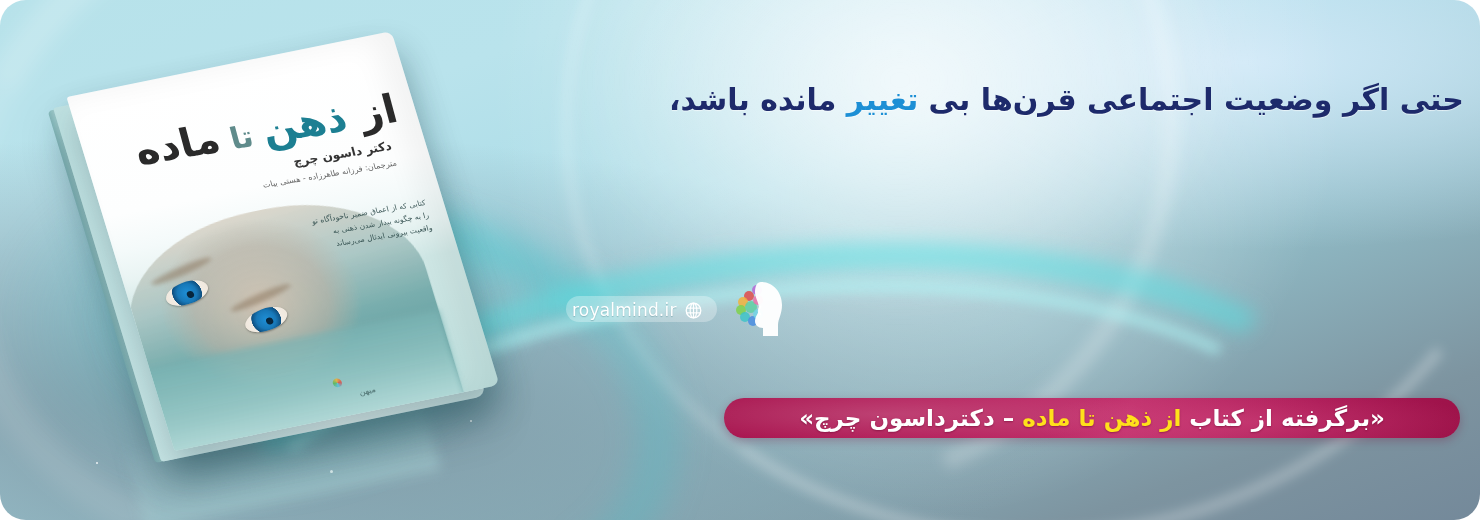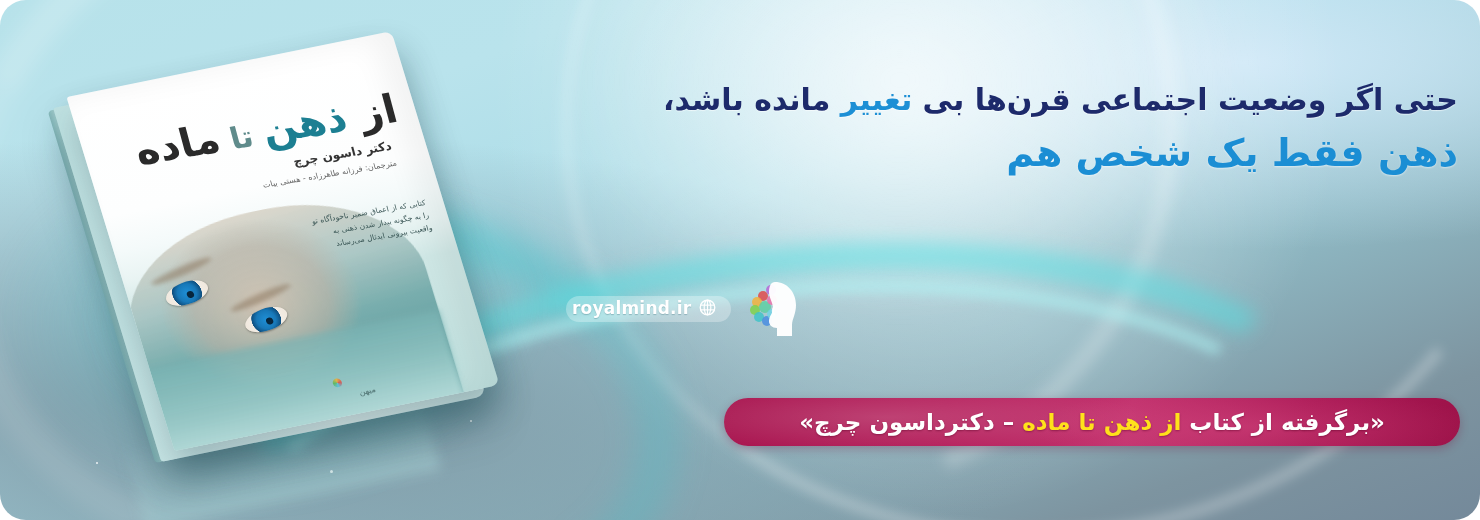--- a/index.html
+++ b/index.html
@@ -181,21 +181,21 @@
   }
   .book-reflection{
     position:absolute; left:70px; top:368px; width:300px; height:96px;
     background:linear-gradient(180deg, rgba(180,225,226,.40) 0%, rgba(180,225,226,0) 90%);
     transform:rotate(-17deg) skewY(5.5deg) scaleY(-1);
     filter:blur(6px); border-radius:6px;
   }
 
   
   #copy{
-    position:absolute; right:22px; top:80px; width:930px;
+    position:absolute; right:16px; top:80px; width:930px;
     text-align:right; direction:rtl;
   }
   .line{ white-space:nowrap; }
   .line1{
     font-size:30px; font-weight:bold; color:#1d2a6b;
     line-height:1.35; text-shadow:0 1px 1px rgba(255,255,255,.55);
   }
   .line1 .accent{ color:#1c8fd5; }
   .line2{
     font-size:38px; font-weight:bold; color:#1b8ed4;
@@ -208,35 +208,34 @@
   }
 
   
   #brand{
     position:absolute; left:566px; top:276px;
     display:flex; align-items:center; gap:10px;
   }
   .logo-mark{ position:relative; width:68px; height:66px; }
   .handles{ display:flex; flex-direction:column; gap:5px; }
   .handle{
-    display:flex; align-items:flex-start; gap:7px;
+    display:flex; align-items:flex-end; gap:7px;
     background:rgba(255,255,255,.30);
     border-radius:14px; padding:2px 14px 2px 6px;
     height:26px;
-    font-weight:bold;
   }
   .handle .txt{
     color:#ffffff; font-size:17px; letter-spacing:.2px;
     text-shadow:0 1px 1px rgba(60,110,120,.35);
   }
   .handle svg{ display:block; }
 
   
   #badge{
-    position:absolute; left:724px; top:398px; width:736px; height:48px;
+    position:absolute; left:724px; top:398px; width:736px; height:40px;
     border-radius:28px;
     background:
       radial-gradient(ellipse 60% 120% at 22% 40%, rgba(255,255,255,.16) 0%, rgba(255,255,255,0) 60%),
       radial-gradient(ellipse 50% 130% at 72% 60%, rgba(255,120,170,.22) 0%, rgba(255,120,170,0) 62%),
       linear-gradient(100deg,#a8154f 0%, #b5205c 30%, #c2336e 55%, #ab1a56 80%, #9d1249 100%);
     display:flex; align-items:center; justify-content:center;
     box-shadow:0 3px 10px rgba(120,10,55,.28);
   }
   #badge .badge-text{
     direction:rtl; color:#ffffff; font-size:23px; font-weight:bold;
@@ -292,21 +291,20 @@
         <div class="cover-pub-dot"></div>
         <div class="cover-pub">میهن</div>
       </div>
     </div>
   </div>
 
   <div id="copy">
     <div class="line line1">
       <span>حتی اگر وضعیت اجتماعی قرن‌ها بی </span><span class="accent">تغییر</span><span> مانده باشد،</span>
     </div>
-    <div class="line line2">ذهن فقط یک شخص هم</div>
   </div>
 
   <div id="brand">
     <div class="logo-mark">
       <svg width="68" height="66" viewBox="0 0 68 66" aria-hidden="true">
         <g>
           <circle cx="22" cy="20" r="5" fill="#e04a4a" opacity=".85"></circle>
           <circle cx="16" cy="26" r="5" fill="#f2b23c" opacity=".85"></circle>
           <circle cx="14" cy="34" r="5" fill="#7fd14b" opacity=".85"></circle>
           <circle cx="18" cy="41" r="5" fill="#3fc3c8" opacity=".85"></circle>

